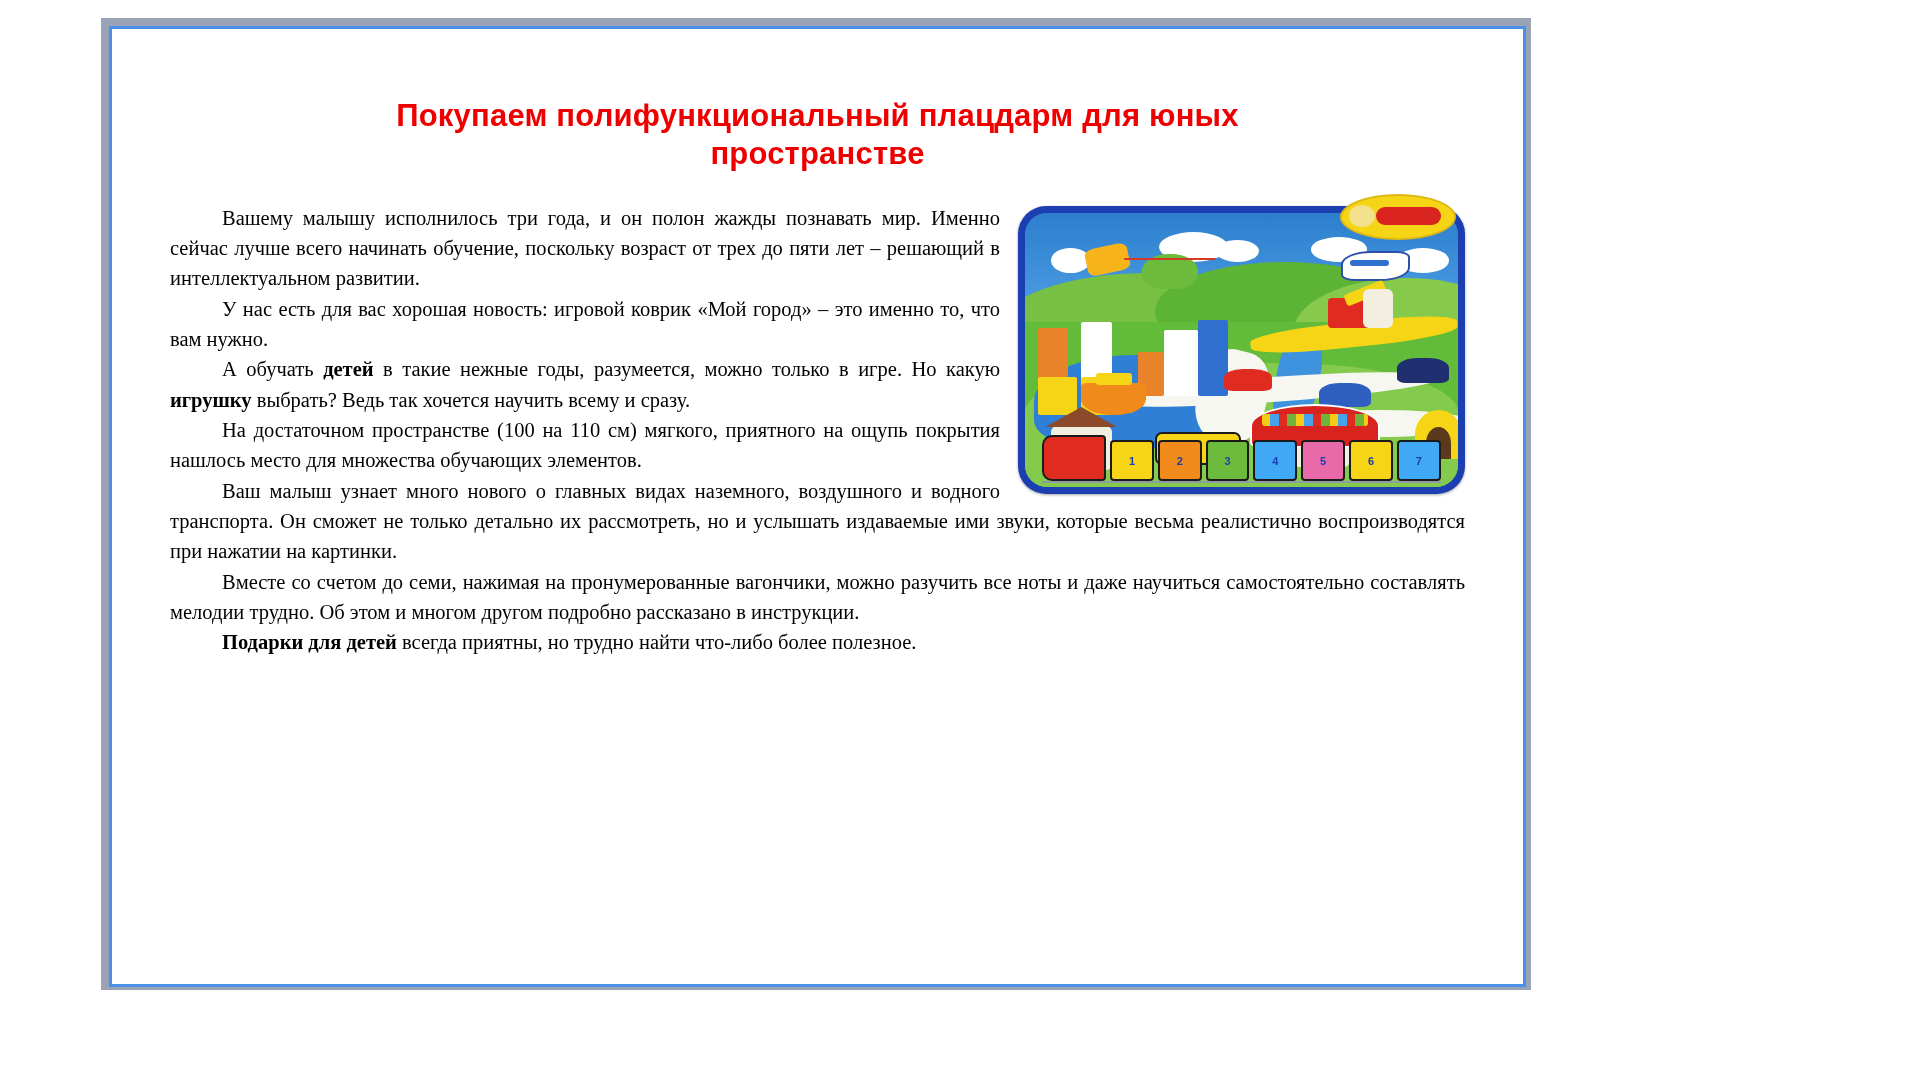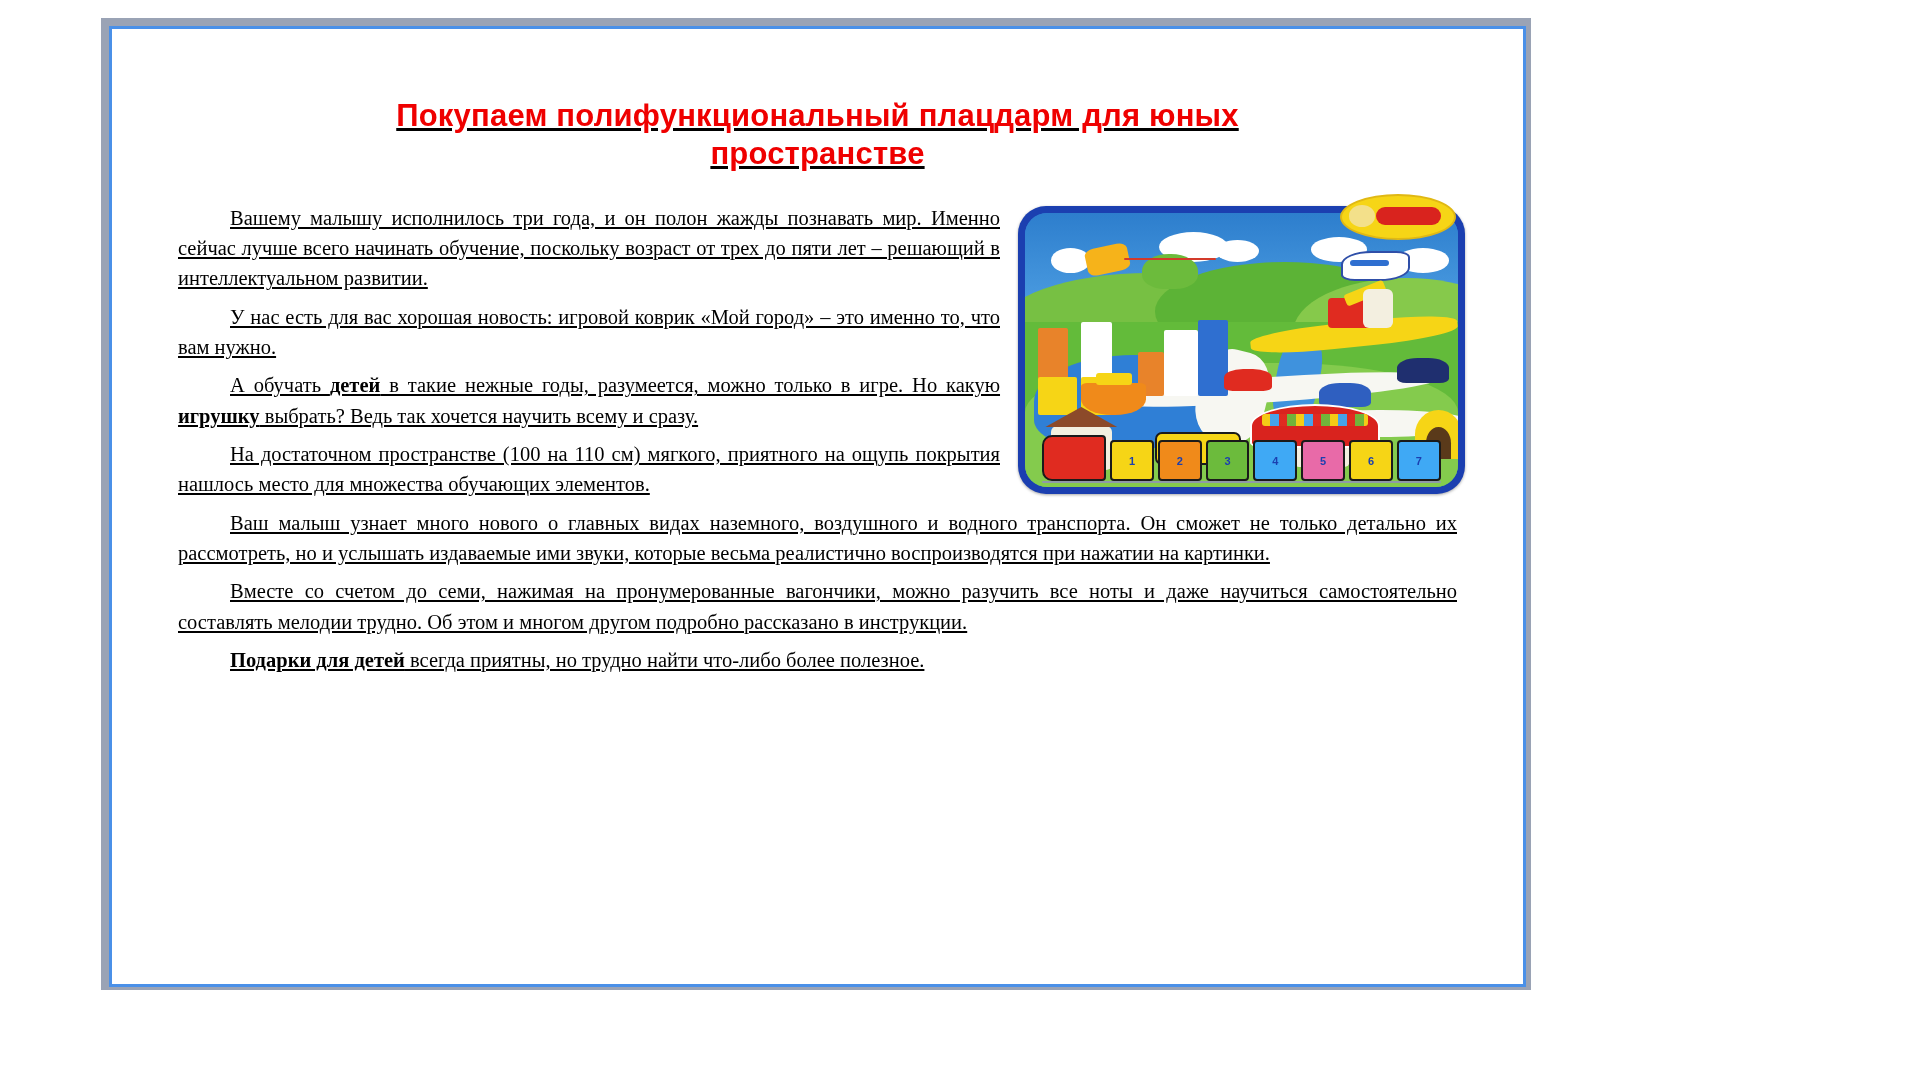--- a/index.html
+++ b/index.html
@@ -26,21 +26,20 @@
     background:#ffffff;
     border:3px solid #4a90e8;
     box-sizing:border-box;
   }
   .content{
     position:absolute;
     left:0;top:0;
     width:100%;height:100%;
     padding:40px 58px 38px 58px;
     box-sizing:border-box;
-    text-decoration:underline;
   }
 
   
   .doc-title{
     margin:28px auto 0 auto;
     width:1030px;
     text-align:center;
     font-family:"Liberation Sans", sans-serif;
     font-weight:bold;
     font-size:31px;
@@ -52,21 +51,21 @@
   
   .body-text{
     margin-top:30px;
     font-size:20.5px;
     line-height:1.48;
     color:#000000;
     text-align:justify;
     hyphens:none;
   }
   .body-text p{
-    margin:8px;
+    margin:0;
     text-indent:52px;
     text-align:justify;
   }
   .body-text b{font-weight:bold;}
 
   
   .mat-figure{
     float:right;
     width:447px;
     height:288px;

